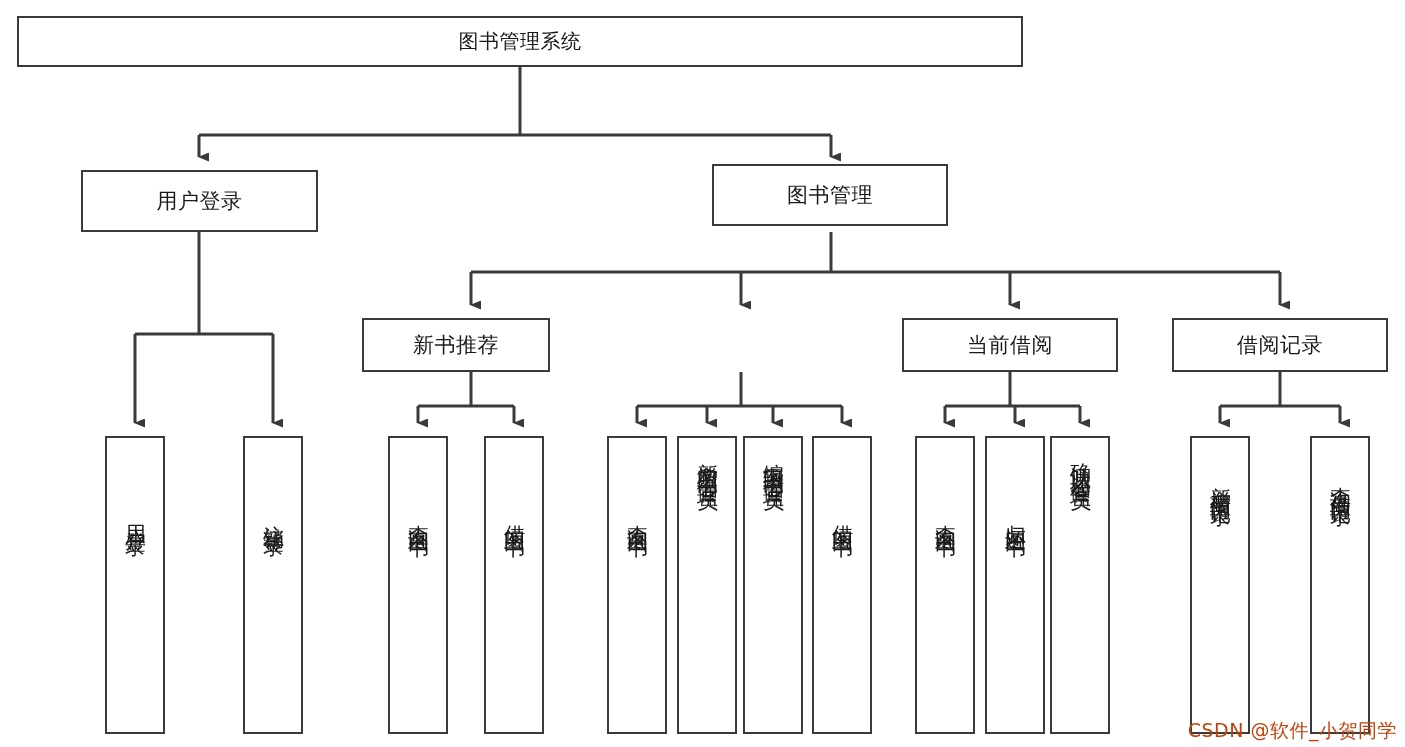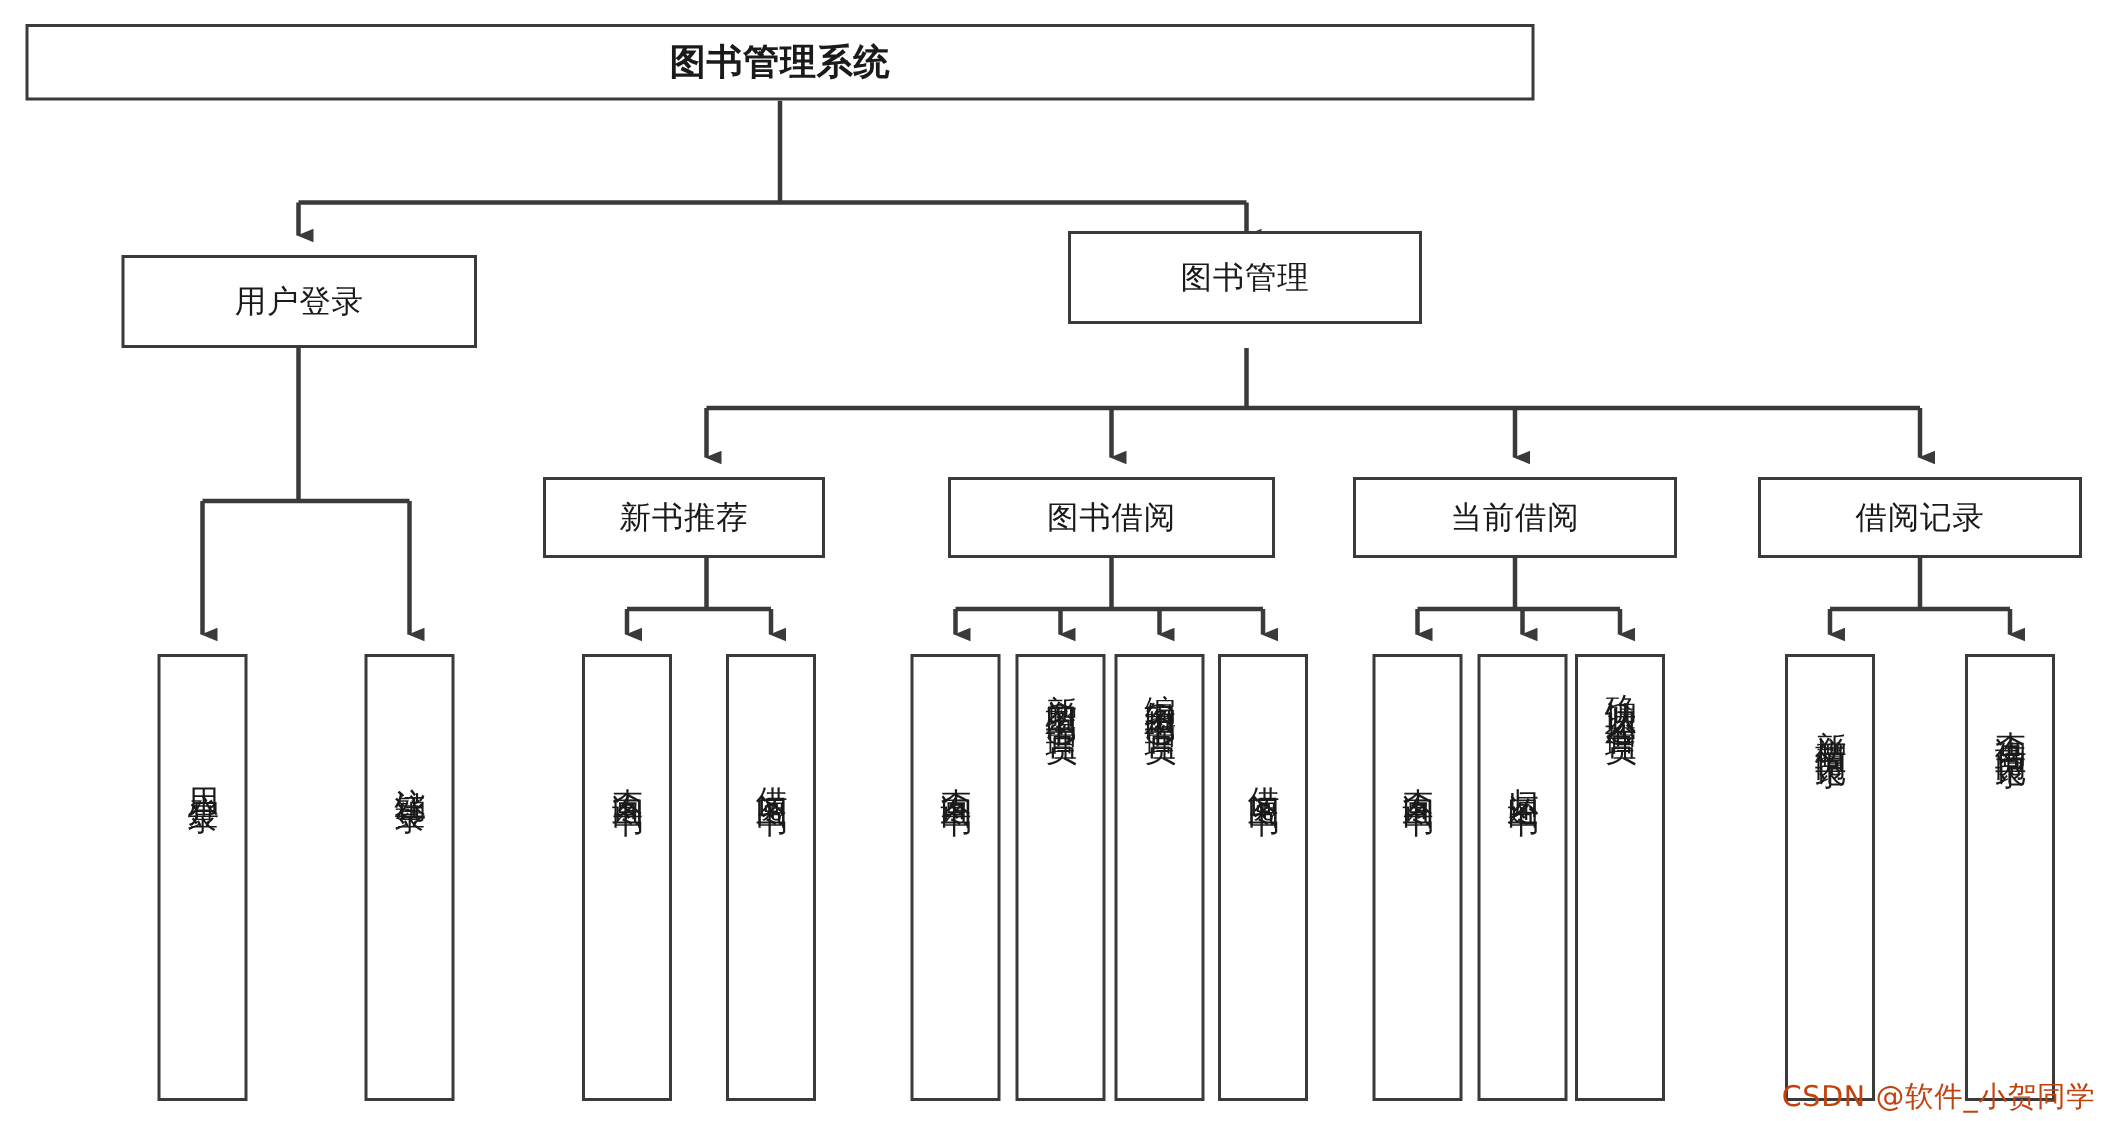--- a/index.html
+++ b/index.html
@@ -41,22 +41,21 @@
   }
   .node-label {
     white-space: nowrap;
     line-height: 1.18;
     letter-spacing: 0.5px;
   }
   .node.horizontal .node-label {
     font-size: 21px;
   }
   .node.root .node-label {
-    font-size: 24px;
-    font-weight: bold;
+    font-size: 20px;
   }
   .node.vertical {
     align-items: flex-start;
     justify-content: center;
     padding-top: 0;
   }
   .node.vertical .node-label {
     writing-mode: vertical-rl;
     text-orientation: upright;
     font-size: 21px;
@@ -130,30 +129,27 @@
     </g>
   </svg>
 
   <div class="node root horizontal" style="left:17px; top:16px; width:1006px; height:51px;">
     <span class="node-label">图书管理系统</span>
   </div>
 
   <div class="node horizontal" style="left:81px; top:170px; width:237px; height:62px;">
     <span class="node-label">用户登录</span>
   </div>
-  <div class="node horizontal" style="left:712px; top:154px; width:236px; height:62px;">
+  <div class="node horizontal" style="left:712px; top:164px; width:236px; height:62px;">
     <span class="node-label">图书管理</span>
   </div>
 
   <div class="node horizontal" style="left:362px; top:318px; width:188px; height:54px;">
     <span class="node-label">新书推荐</span>
   </div>
-  <div class="node horizontal" style="left:632px; top:318px; width:218px; height:54px;">
-    <span class="node-label">图书借阅</span>
-  </div>
   <div class="node horizontal" style="left:902px; top:318px; width:216px; height:54px;">
     <span class="node-label">当前借阅</span>
   </div>
   <div class="node horizontal" style="left:1172px; top:318px; width:216px; height:54px;">
     <span class="node-label">借阅记录</span>
   </div>
 
   <div class="node vertical" style="left:105px; top:436px; width:60px; height:298px; padding-top:70px;">
     <span class="node-label">用户登录</span>
   </div>

